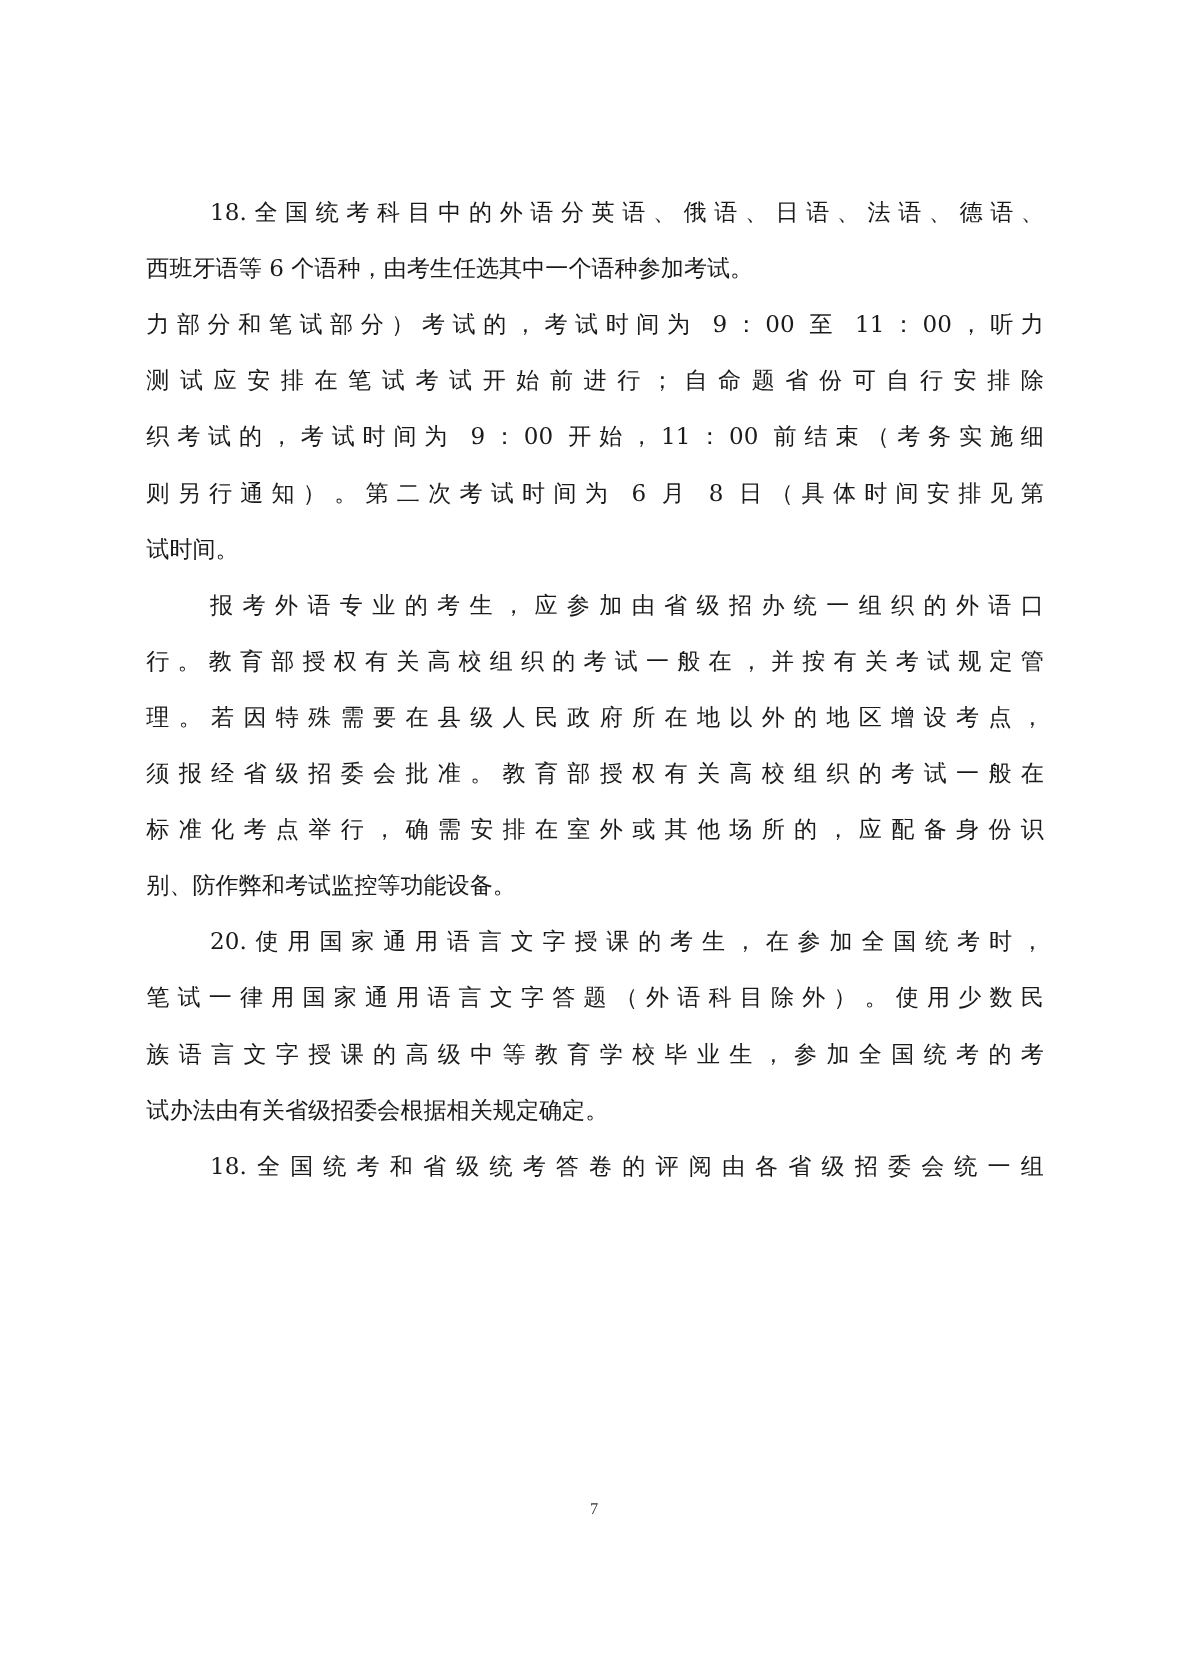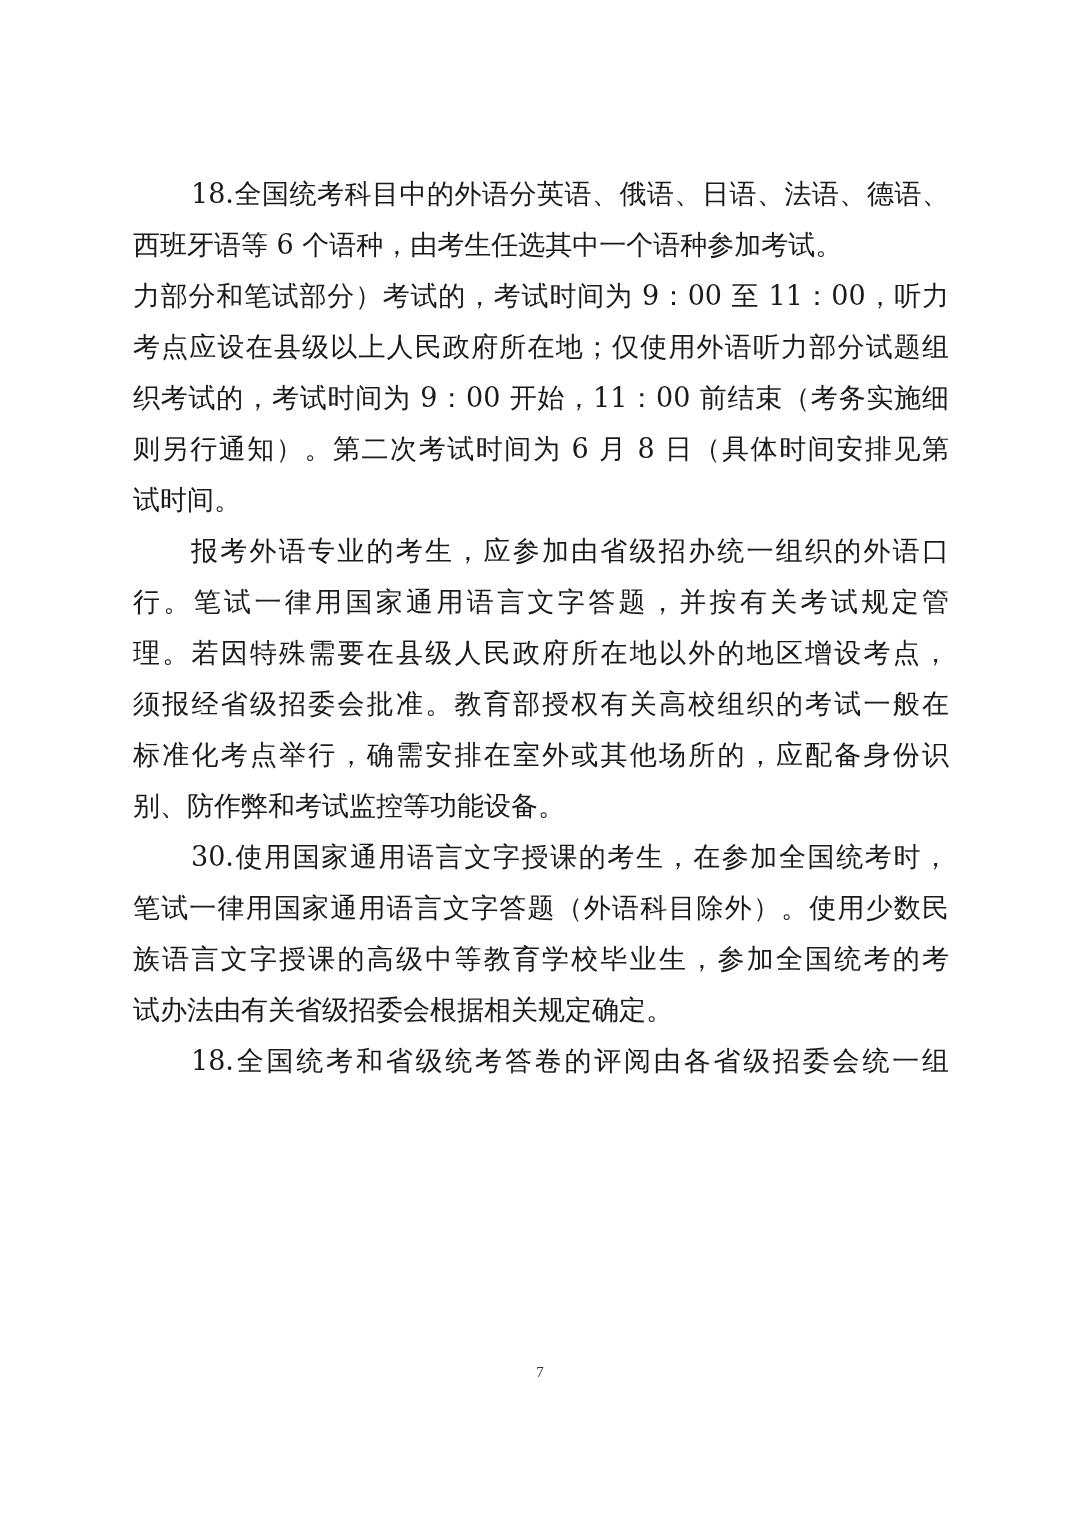--- a/index.html
+++ b/index.html
@@ -26,21 +26,21 @@
     .body-text {
       position: absolute;
       left: 133px;
       top: 168px;
       width: 816px;
     }
     .line {
       display: block;
       height: 51px;
       line-height: 51px;
-      font-size: 27px;
+      font-size: 21px;
       white-space: nowrap;
       text-align: justify;
       text-align-last: justify;
       letter-spacing: 0;
     }
     .line.indent {
       padding-left: 58px;
     }
     .line.last {
       text-align-last: left;
@@ -62,40 +62,40 @@
 <div class="page">
   <div class="body-text">
 
     <div>
       <span class="line indent">18.全国统考科目中的外语分英语、俄语、日语、法语、德语、</span>
       <span class="line last">西班牙语等 6 个语种，由考生任选其中一个语种参加考试。</span>
     </div>
 
     <div>
       <span class="line">力部分和笔试部分）考试的，考试时间为 9：00 至 11：00，听力</span>
-      <span class="line">考点应设在县级以上人民政府所在地；仅使用外语听力部分试题组</span>
+      <span class="line">测试应安排在笔试考试开始前进行；自命题省份可自行安排除</span>
       <span class="line">织考试的，考试时间为 9：00 开始，11：00 前结束（考务实施细</span>
       <span class="line">则另行通知）。第二次考试时间为 6 月 8 日（具体时间安排见第</span>
       <span class="line last">试时间。</span>
     </div>
 
     <div>
       <span class="line indent">报考外语专业的考生，应参加由省级招办统一组织的外语口</span>
     </div>
 
     <div>
-      <span class="line">行。笔试一律用国家通用语言文字答题，并按有关考试规定管</span>
+      <span class="line">行。教育部授权有关高校组织的考试一般在，并按有关考试规定管</span>
       <span class="line">理。若因特殊需要在县级人民政府所在地以外的地区增设考点，</span>
       <span class="line">须报经省级招委会批准。教育部授权有关高校组织的考试一般在</span>
       <span class="line">标准化考点举行，确需安排在室外或其他场所的，应配备身份识</span>
       <span class="line last">别、防作弊和考试监控等功能设备。</span>
     </div>
 
     <div>
-      <span class="line indent">30.使用国家通用语言文字授课的考生，在参加全国统考时，</span>
+      <span class="line indent">20.使用国家通用语言文字授课的考生，在参加全国统考时，</span>
       <span class="line">笔试一律用国家通用语言文字答题（外语科目除外）。使用少数民</span>
       <span class="line">族语言文字授课的高级中等教育学校毕业生，参加全国统考的考</span>
       <span class="line last">试办法由有关省级招委会根据相关规定确定。</span>
     </div>
 
     <div>
       <span class="line indent">18.全国统考和省级统考答卷的评阅由各省级招委会统一组</span>
     </div>
 
   </div>

